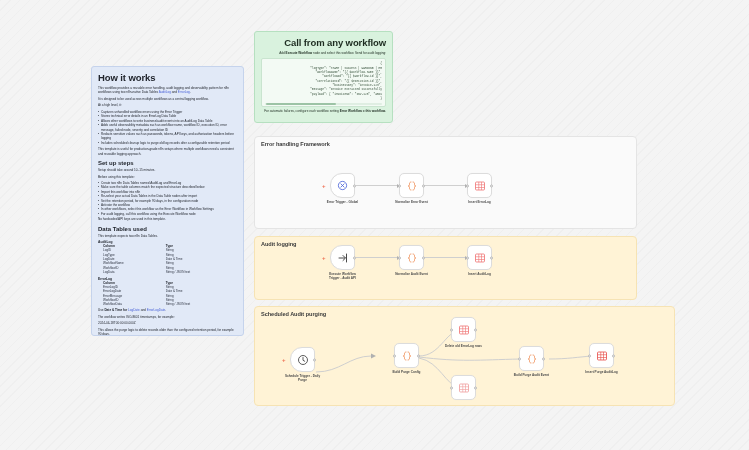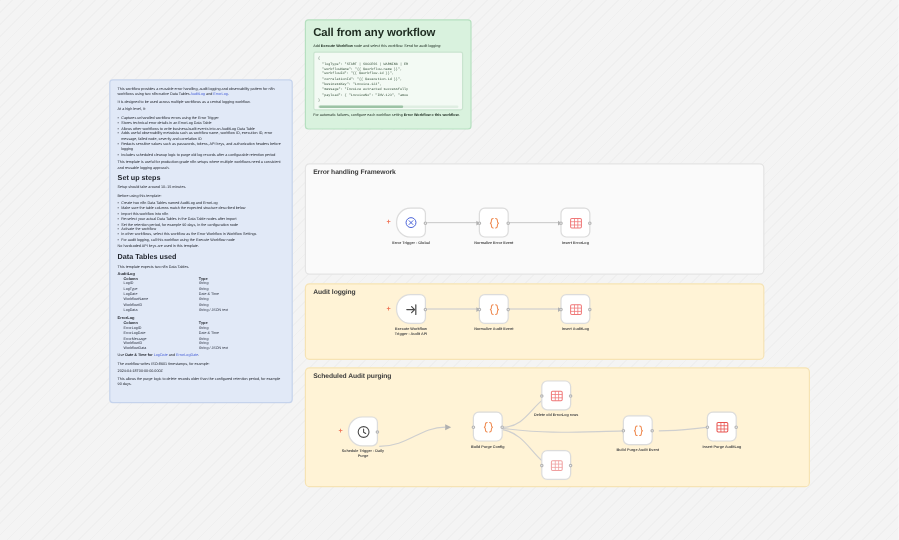--- a/index.html
+++ b/index.html
@@ -26,25 +26,26 @@
     overflow: hidden;
   }
   #note-howitworks {
     left: 91px; top: 66px; width: 153px; height: 270px;
     background: #e1e9f7;
     border: 1px solid #c5d3ec;
     padding: 5px 6px;
     color: #22262e;
   }
   #note-call {
-    left: 254px; top: 16px; width: 139px; height: 92px;
+    left: 254px; top: 31px; width: 139px; height: 92px;
     background: #d9f2de;
     border: 1px solid #b6e0c0;
     padding: 5px 6px;
     color: #1d2b20;
+    text-align: right;
   }
 
   .note-h1 { font-size: 9.5px; font-weight: bold; letter-spacing: -0.1px; margin-bottom: 3px; }
   .note-h2 { font-size: 6px; font-weight: bold; margin: 4px 0 2px; }
   .note-p  { font-size: 3.1px; line-height: 1.45; margin-bottom: 2px; }
   .note-li { font-size: 3.1px; line-height: 1.42; padding-left: 3px; position: relative; }
   .note-li::before { content: "•"; position: absolute; left: 0; }
   .lnk { color: #4a63d8; }
   .bld { font-weight: bold; }
 
@@ -173,20 +174,21 @@
     border-bottom: 2px solid transparent;
   }
   svg.curve { position: absolute; overflow: visible; pointer-events: none; }
 </style>
 </head>
 <body>
 
 <div id="canvas">
 
   <div class="sticky" id="note-howitworks">
+    <div class="note-h1">How it works</div>
     <div class="note-p">
       <span>This workflow provides a reusable error handling, audit logging and observability pattern for n8n workflows using two n8n-native Data Tables</span>
       <span class="lnk">AuditLog</span> and
       <span class="lnk">ErrorLog</span>.
     </div>
     <div class="note-p">It is designed to be used across multiple workflows as a central logging workflow.</div>
     <div class="note-p">At a high level, it:</div>
     <div class="note-li">Captures unhandled workflow errors using the Error Trigger</div>
     <div class="note-li">Stores technical error details in an ErrorLog Data Table</div>
     <div class="note-li">Allows other workflows to write business/audit events into an AuditLog Data Table</div>

